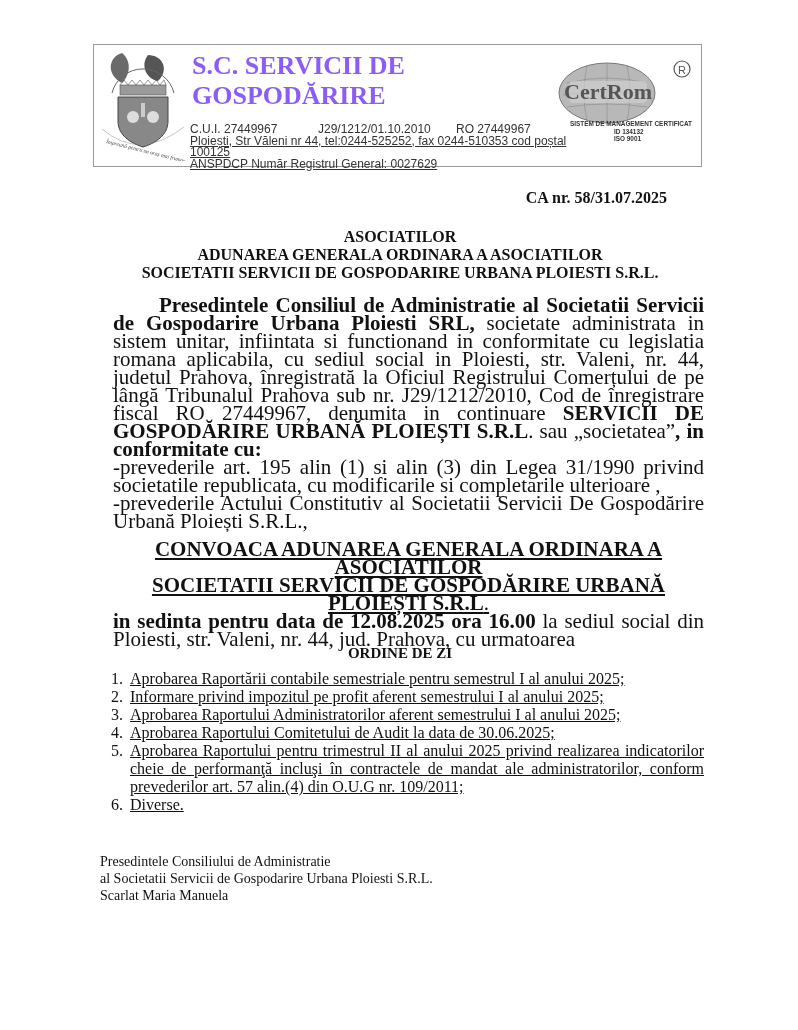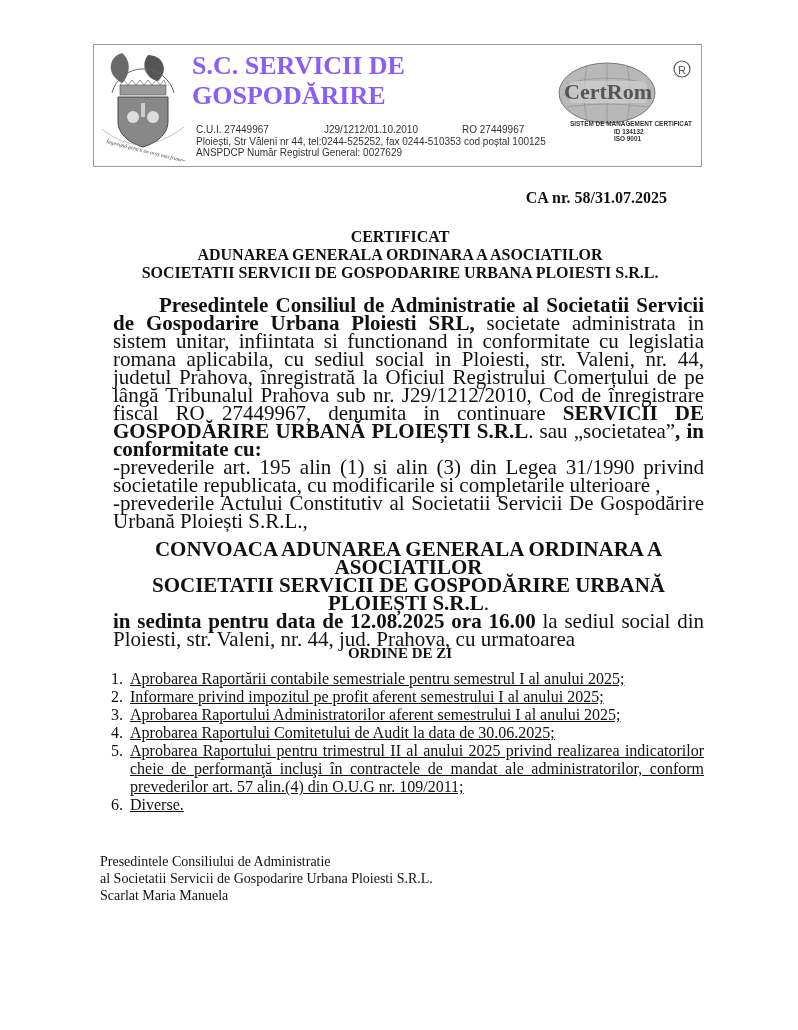--- a/index.html
+++ b/index.html
@@ -8,39 +8,39 @@
 
   
   .letterhead { position: absolute; left: 93px; top: 44px; width: 609px; height: 123px;
                 border: 1px solid #9a9a9a; box-sizing: border-box; background: #fff; }
   .logo { position: absolute; left: 6px; top: 4px; width: 86px; height: 112px; }
   .company-name { position: absolute; left: 98px; top: 6px; width: 380px;
                   font-family: "Liberation Serif", serif; font-weight: bold; color: #8b5cf6;
                   font-size: 26px; line-height: 30px; }
   .company-name .l1 { display: block; padding-left: 0px; }
   .company-name .l2 { display: block; padding-left: 52px; }
-  .contact { position: absolute; left: 102px; top: 79px; width: 380px;
-             font-family: "Liberation Sans", sans-serif; font-size: 10px; line-height: 11.5px; color: #333; }
+  .contact { position: absolute; left: 96px; top: 79px; width: 380px;
+             font-family: "Liberation Sans", sans-serif; font-size: 12px; line-height: 11.5px; color: #333; text-decoration: underline; }
   .contact .row1 span { display: inline-block; }
   .contact .cui { width: 128px; }
   .contact .j29 { width: 138px; }
   .certrom { position: absolute; left: 463px; top: 8px; width: 140px; height: 106px; }
   .cert-text { position: absolute; left: 476px; top: 75px; width: 130px;
                font-family: "Liberation Sans", sans-serif; font-weight: bold; font-size: 6.4px; line-height: 7.5px; color: #333; }
   .cert-text .sub { padding-left: 44px; display: block; }
 
   
   .ref { position: absolute; right: 131px; top: 189px; font-weight: bold; font-size: 16px; }
   .title-block { position: absolute; left: 100px; width: 600px; top: 228px; text-align: center;
                  font-weight: bold; font-size: 16px; line-height: 18px; }
   .para { position: absolute; left: 113px; width: 591px; font-size: 21px; line-height: 18px; text-align: justify; }
   .para p { margin: 0; }
   .indent { text-indent: 46px; }
   .b { font-weight: bold; }
-  .center { text-align: center; }
+  .center { text-align: center; text-decoration: underline; }
 
   .agenda-title { position: absolute; left: 100px; width: 600px; top: 645px; text-align: center;
                   font-weight: bold; font-size: 15px; }
   .agenda { position: absolute; left: 102px; width: 602px; top: 670px; margin: 0; padding: 0; list-style: none;
             font-size: 16px; line-height: 18px; }
   .agenda li { display: flex; }
   .agenda .num { width: 21px; flex: none; text-align: right; padding-right: 7px; }
   .agenda .txt { flex: 1; text-align: justify; text-align-last: left; text-decoration: underline; }
   .agenda .txt.justify { text-align: justify; }
 
@@ -93,21 +93,21 @@
   <div class="cert-text">
     <span>SISTEM DE MANAGEMENT CERTIFICAT</span>
     <span class="sub">ID 134132</span>
     <span class="sub">ISO 9001</span>
   </div>
 </div>
 
 <div class="ref">CA nr. 58/31.07.2025</div>
 
 <div class="title-block">
-  <div>CERTIFICAT</div>
+  <div>ASOCIATILOR</div>
   <div>ADUNAREA GENERALA ORDINARA A ASOCIATILOR</div>
   <div>SOCIETATII SERVICII DE GOSPODARIRE URBANA PLOIESTI S.R.L.</div>
 </div>
 
 <div class="para" style="top:296px;">
   <p class="indent"><span class="b">Presedintele Consiliul de Administratie al Societatii  Servicii de Gospodarire Urbana Ploiesti SRL,</span><span> societate administrata in sistem unitar, infiintata si functionand in conformitate cu legislatia romana aplicabila, cu sediul social in Ploiesti, str. Valeni, nr. 44, judetul Prahova, înregistrată la Oficiul Registrului Comerțului de pe lângă Tribunalul Prahova sub nr. J29/1212/2010, Cod de înregistrare fiscal RO 27449967, denumita in continuare </span><span class="b">SERVICII DE GOSPODĂRIRE URBANĂ PLOIEȘTI S.R.L</span><span>. sau „societatea”</span><span class="b">, in conformitate cu:</span></p>
   <p>-prevederile art. 195 alin (1) si alin (3) din Legea 31/1990 privind societatile republicata, cu modificarile si completarile ulterioare ,</p>
   <p>-prevederile Actului Constitutiv al Societatii Servicii De Gospodărire Urbană Ploiești S.R.L.,</p>
 </div>
 

